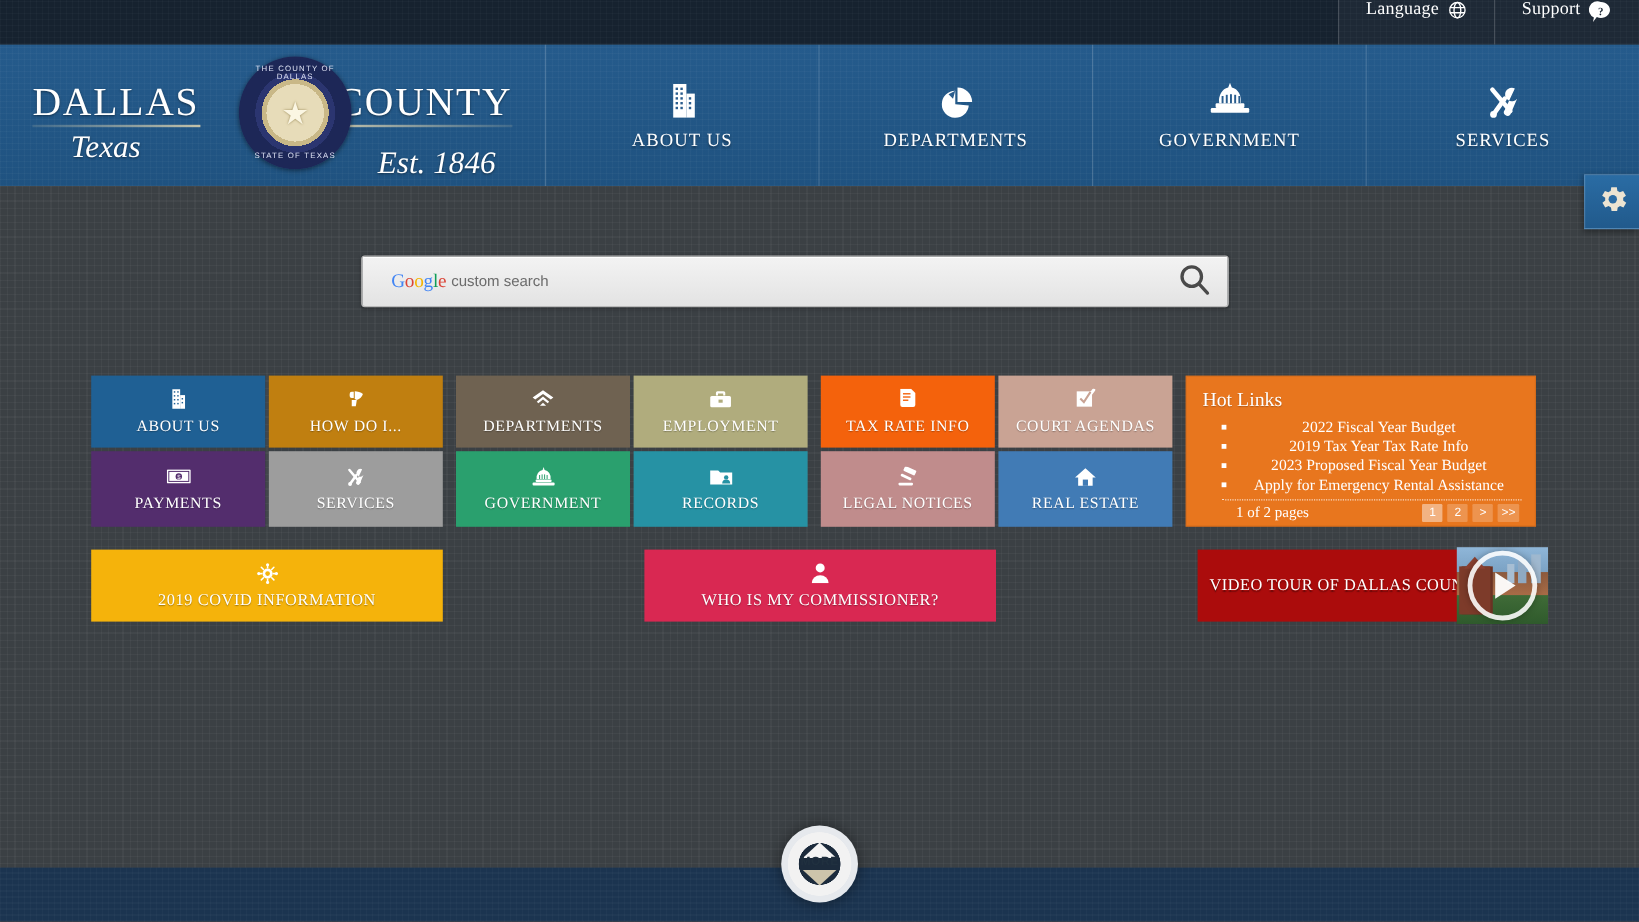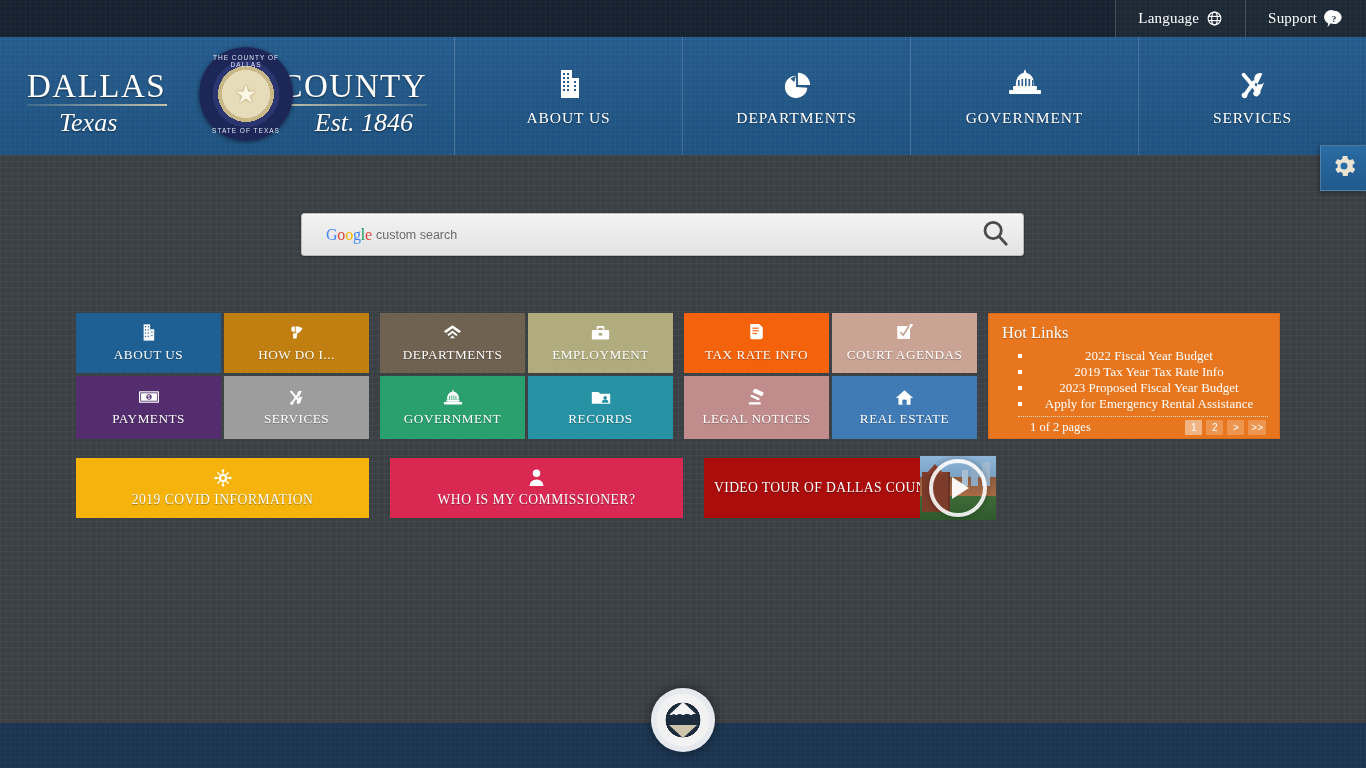--- a/index.html
+++ b/index.html
@@ -25,21 +25,21 @@
       #16222f;
     z-index: 20;
   }
   .util-panel {
     position: absolute; top: 0; right: 0; height: 37px;
     display: flex; align-items: stretch;
     background: rgba(255,255,255,0.035);
     border-left: 1px solid rgba(255,255,255,0.16);
   }
   .util-item {
-    display: flex; align-items: center; gap: 7px;
+    display: flex; gap: 7px;
     padding: 0 22px;
     color: #ffffff; font-size: 15px; letter-spacing: .2px;
     cursor: pointer;
   }
   .util-item + .util-item { border-left: 1px solid rgba(255,255,255,0.16); }
   .util-item .ico { display: inline-flex; }
   .util-item .ico svg { display: block; }
 
   
   .masthead {
@@ -66,21 +66,21 @@
   }
   .brand-dallas { left: 0; top: 22px; }
   .brand-county { right: 0; top: 22px; }
   .brand-sub {
     position: absolute; color: #ffffff;
     font-family: "Liberation Serif", serif;
     font-style: italic; font-size: 26px;
     text-shadow: 0 1px 2px rgba(0,0,0,.45);
   }
   .brand-texas { left: 32px; top: 62px; }
-  .brand-est { right: 14px; top: 62px; font-style: italic; }
+  .brand-est { right: 14px; top: 75px; font-style: italic; }
   .rule-l, .rule-r {
     position: absolute; top: 58px; height: 2px;
     background: linear-gradient(90deg, rgba(215,205,170,.15), rgba(222,212,176,.85));
   }
   .rule-l { left: 0; width: 140px; }
   .rule-r { right: 0; width: 148px; background: linear-gradient(270deg, rgba(215,205,170,.15), rgba(222,212,176,.85)); }
   .seal {
     position: absolute; left: 172px; top: 1px;
     width: 94px; height: 94px; border-radius: 50%;
     background:
@@ -223,21 +223,21 @@
     background: rgba(255,255,255,.22);
     font-family: "Liberation Sans", sans-serif;
     font-size: 10px; color: #fff; cursor: pointer;
     border-radius: 1px;
   }
   .pg.active { background: rgba(255,255,255,.45); }
 
   
   .banners {
     position: absolute; top: 458px; left: 76px;
-    width: 1214px; display: flex; gap: 21px;
+    width: 1214px; display: flex; gap: 21px; justify-content: space-between;
   }
   .banner {
     width: 293px; flex: 0 0 293px; height: 60px;
     display: flex; flex-direction: column;
     align-items: center; justify-content: center; gap: 5px;
     color: #ffffff; cursor: pointer;
   }
   .banner .b-icon { height: 18px; display:flex; align-items:center; }
   .banner .b-label {
     font-family: "Liberation Serif", serif;

